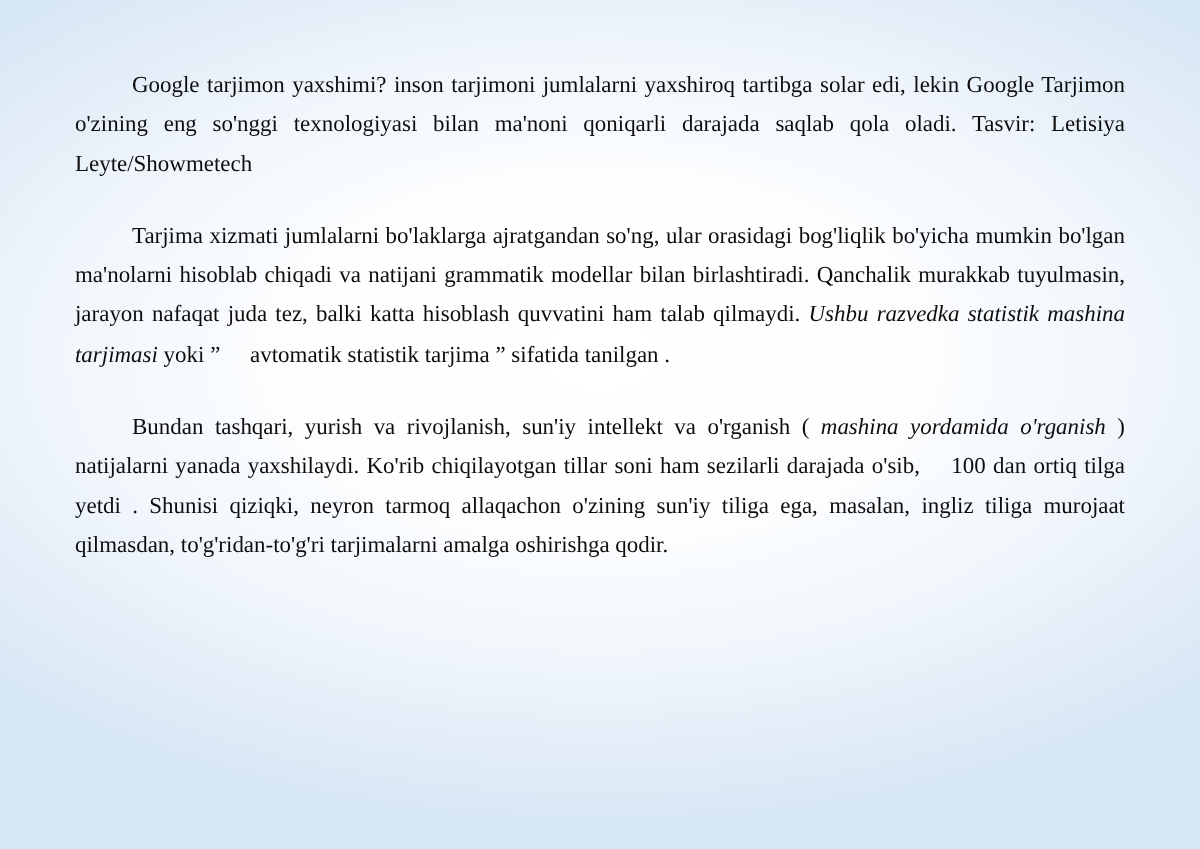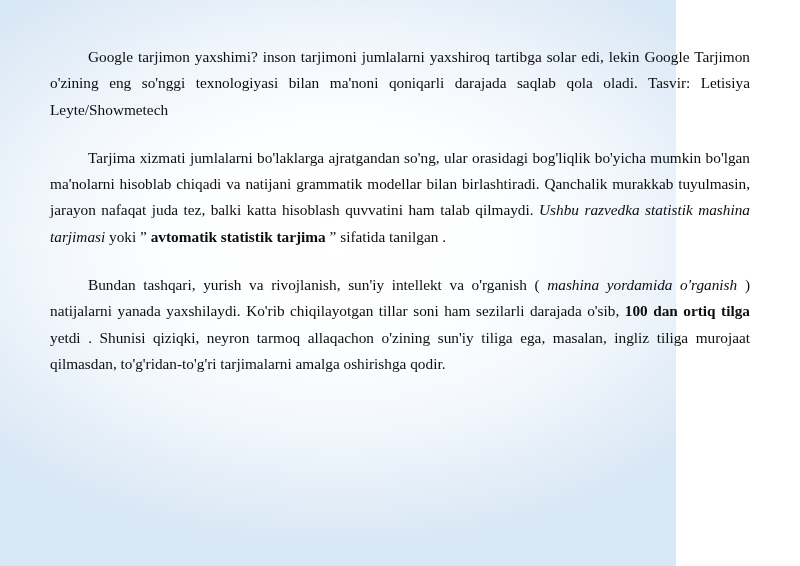--- a/index.html
+++ b/index.html
@@ -8,21 +8,21 @@
   }
   body {
     width: 800px;
     height: 566px;
     overflow: hidden;
     font-family: "Liberation Serif", serif;
     background: #ffffff;
   }
   .page {
     position: relative;
-    width: 676px;
+    width: 800px;
     height: 566px;
     box-sizing: border-box;
     background:
       radial-gradient(ellipse 70% 55% at 50% 42%, #ffffff 0%, #fdfeff 35%, #f2f7fc 62%, #e4eef8 82%, #d8e7f5 100%),
       linear-gradient(160deg, #eef5fb 0%, #ffffff 30%, #ffffff 62%, #dbe9f6 100%);
   }
   .content {
     position: absolute;
     left: 50px;
     top: 44px;
@@ -38,21 +38,22 @@
     -webkit-hyphens: none;
     hyphens: none;
   }
   p:last-child {
     margin-bottom: 0;
   }
   .it {
     font-style: italic;
   }
   .bd {
-    font-weight: bold;
+    font-weight: normal;
+    margin-left: 16px;
   }
 </style>
 </head>
 <body>
 
 <div class="page">
   <div class="content">
     <p><span>Google tarjimon yaxshimi? inson tarjimoni jumlalarni yaxshiroq tartibga solar edi, lekin Google Tarjimon o'zining eng so'nggi texnologiyasi bilan ma'noni qoniqarli darajada saqlab qola oladi. Tasvir: Letisiya Leyte/Showmetech</span></p>
     <p><span>Tarjima xizmati jumlalarni bo'laklarga ajratgandan so'ng, ular orasidagi bog'liqlik bo'yicha mumkin bo'lgan ma'nolarni hisoblab chiqadi va natijani grammatik modellar bilan birlashtiradi. Qanchalik murakkab tuyulmasin, jarayon nafaqat juda tez, balki katta hisoblash quvvatini ham talab qilmaydi. </span><span class="it">Ushbu razvedka statistik mashina tarjimasi</span><span> yoki ” </span><span class="bd">avtomatik statistik tarjima</span><span> ” sifatida tanilgan .</span></p>
     <p><span>Bundan tashqari, yurish va rivojlanish, sun'iy intellekt va o'rganish ( </span><span class="it">mashina yordamida o'rganish</span><span> ) natijalarni yanada yaxshilaydi. Ko'rib chiqilayotgan tillar soni ham sezilarli darajada o'sib, </span><span class="bd">100 dan ortiq tilga</span><span> yetdi . Shunisi qiziqki, neyron tarmoq allaqachon o'zining sun'iy tiliga ega, masalan, ingliz tiliga murojaat qilmasdan, to'g'ridan-to'g'ri tarjimalarni amalga oshirishga qodir.</span></p>

